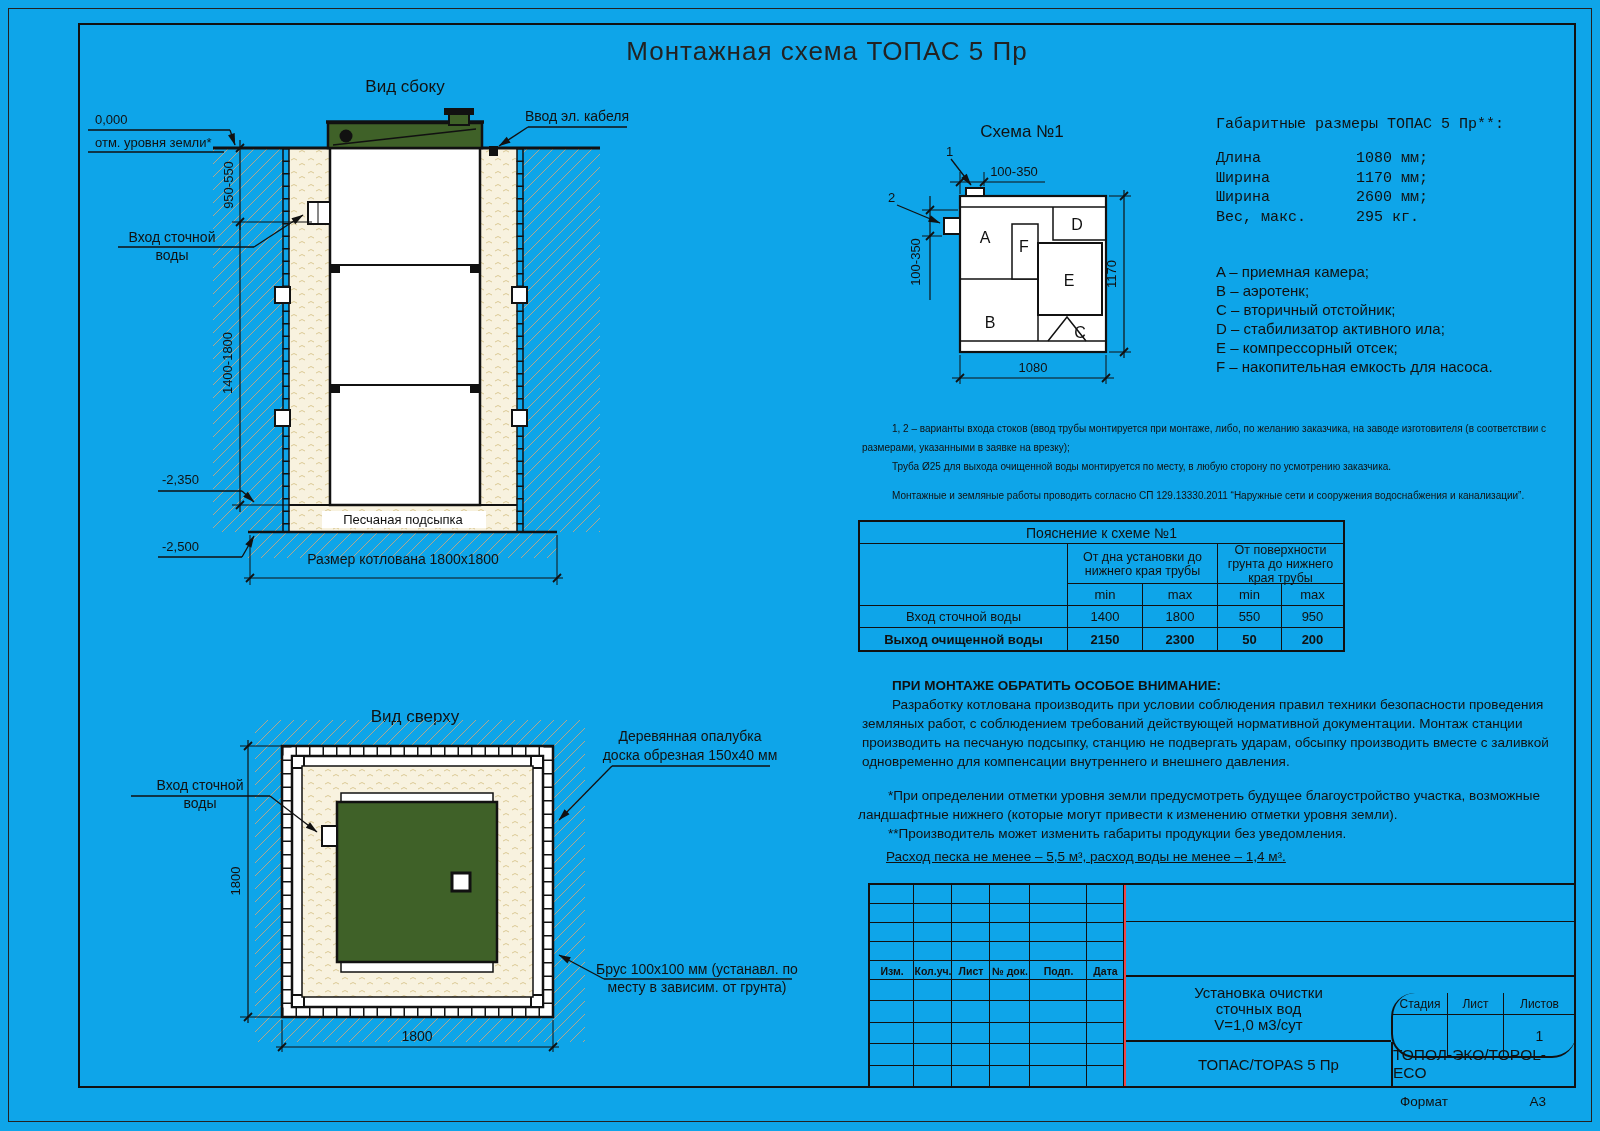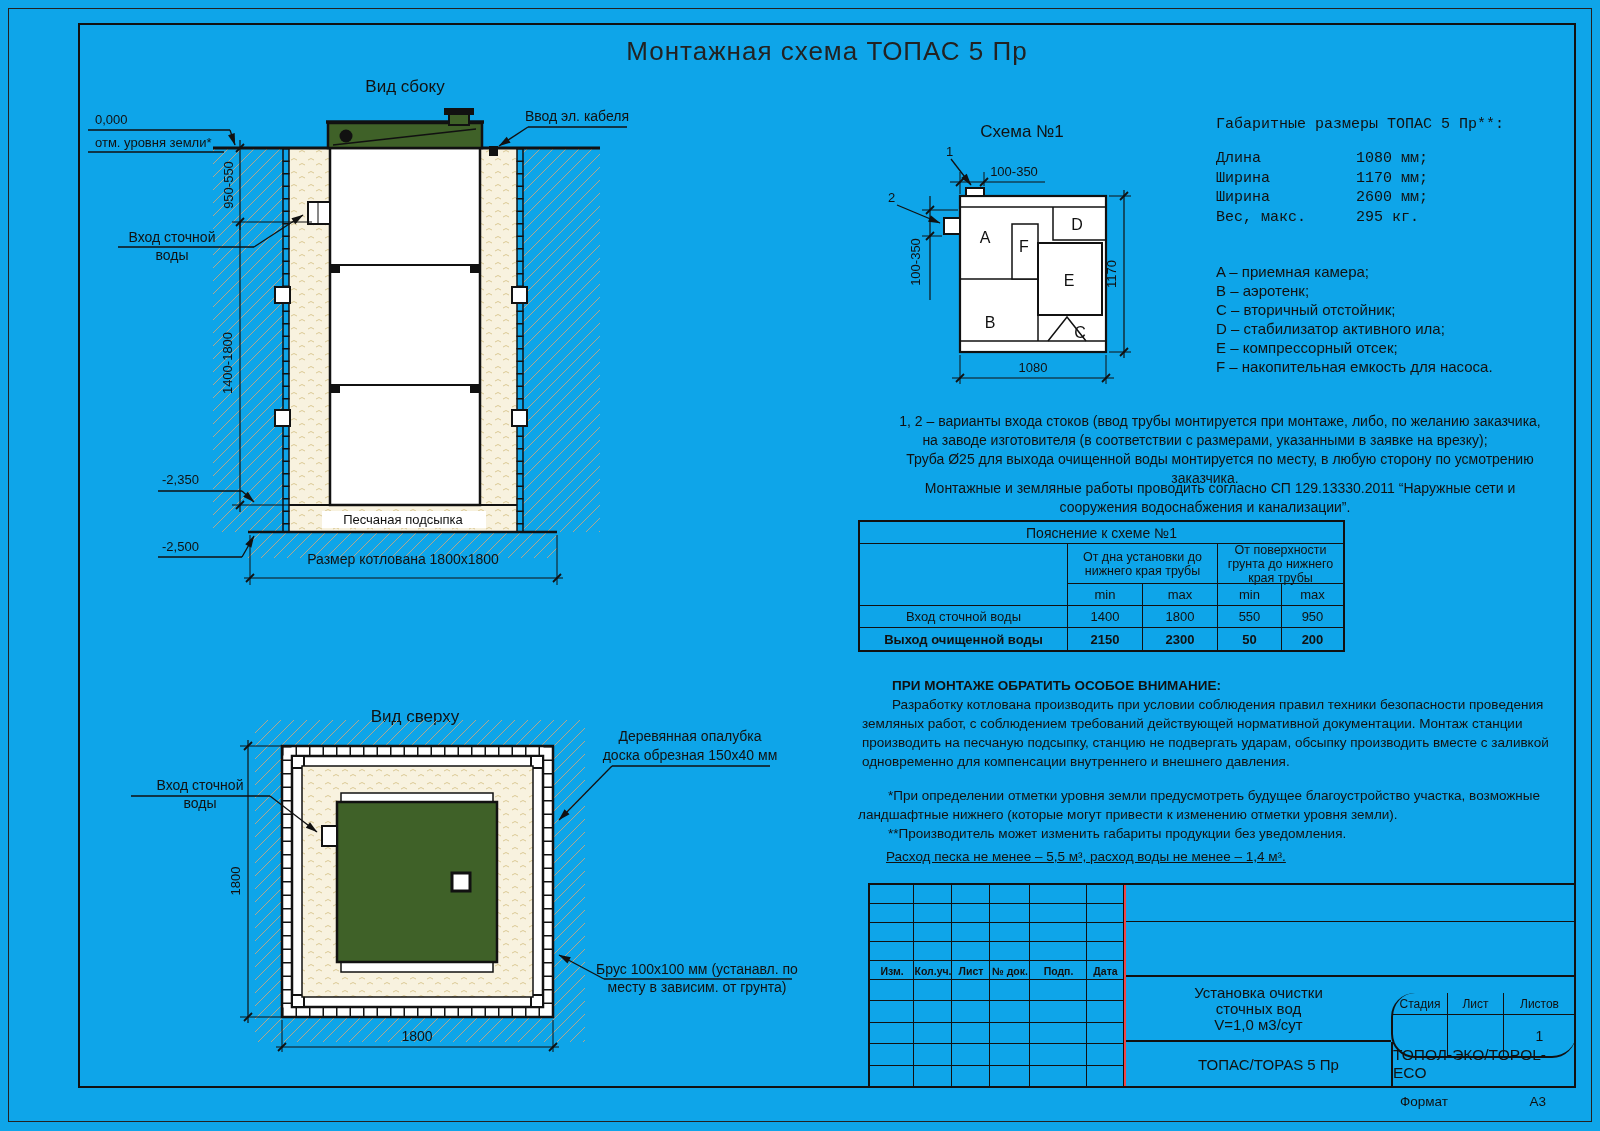--- a/index.html
+++ b/index.html
@@ -15,21 +15,21 @@
   .dim{font-size:13px;}
   .lbl{font-size:14px;}
   .comp{font-size:16px;}
 
   
   .specs{left:1216px;top:116px;width:345px;font-size:15px;font-family:Liberation Mono, monospace;}
   .specs .sp-title{margin-bottom:17px;}
   .sp-row{position:relative;height:19.5px;}
   .sp-val{position:absolute;left:140px;top:0;}
   .legend{left:1216px;top:262px;width:360px;font-size:15px;line-height:19px;}
-  .para{font-size:14px;line-height:19px;text-align:center;}
+  .para{font-size:10px;line-height:19px;text-align:left;margin-top:7px;}
   .para .ind{text-indent:30px;display:block;}
   .p1{left:862px;top:412px;width:686px;}
   .p2{left:862px;top:479px;width:686px;}
   .attention{left:862px;top:676px;width:688px;font-size:13.5px;line-height:19px;}
   .attention .att-head{font-weight:bold;text-indent:30px;}
   .attention .att-body{text-indent:30px;}
   .footnotes{left:858px;top:786px;width:690px;font-size:13.5px;line-height:19px;}
   .footnotes .fn{text-indent:30px;display:block;}
   .consumption{left:886px;top:849px;width:660px;font-size:13.5px;text-decoration:underline;}
 

